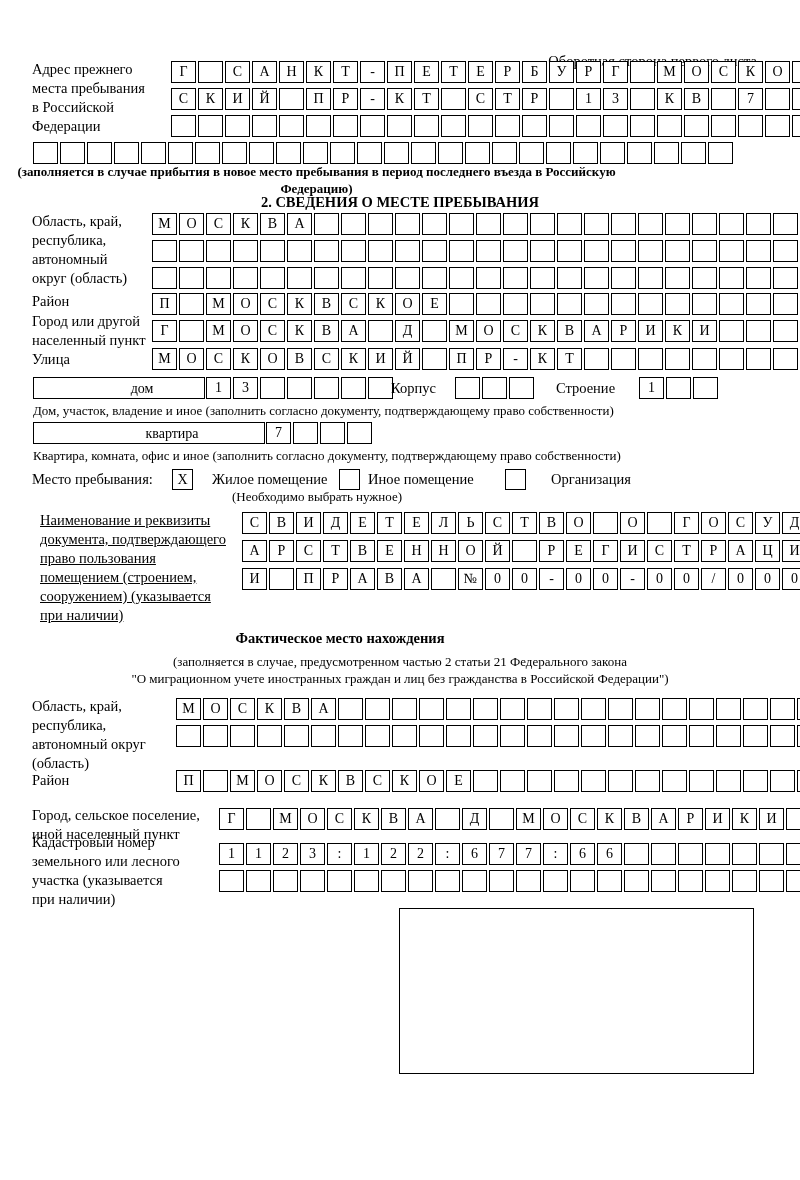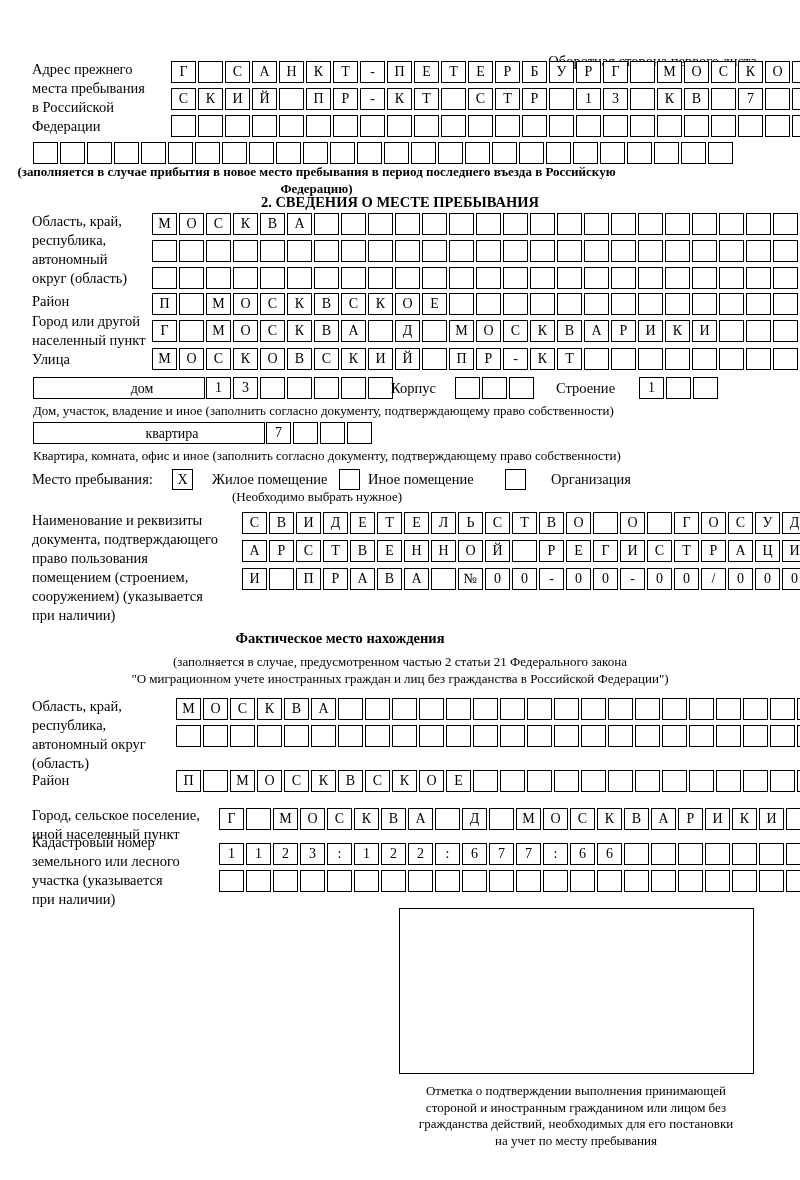--- a/index.html
+++ b/index.html
@@ -434,21 +434,21 @@
 
   <div class="abs inline-label" style="left:32px; top:468px;">Место пребывания:</div>
   <div class="abs checkbox" style="left:172px; top:469px;">X</div>
   <div class="abs inline-label" style="left:200px; top:468px;margin-left:12px;">Жилое помещение</div>
   <div class="abs checkbox" style="left:339px; top:469px;"></div>
   <div class="abs inline-label" style="left:368px; top:468px;">Иное помещение</div>
   <div class="abs checkbox" style="left:505px; top:469px;"></div>
   <div class="abs inline-label" style="left:551px; top:468px;">Организация</div>
   <div class="abs lbl-sm" style="left:232px; top:488px;">(Необходимо выбрать нужное)</div>
 
-  <div class="abs lbl" style="left:32px; top:511px;">
+  <div class="abs lbl" style="left:40px; top:511px;text-decoration:underline;">
     <div>Наименование и реквизиты</div>
     <div>документа, подтверждающего</div>
     <div>право пользования</div>
     <div>помещением (строением,</div>
     <div>сооружением) (указывается</div>
     <div>при наличии)</div>
   </div>
 
   <div class="abs grid" style="left:242px; top:512px;">
     <div class="cell">С</div>
@@ -693,20 +693,14 @@
     <div class="cell"></div>
     <div class="cell"></div>
     <div class="cell"></div>
     <div class="cell"></div>
     <div class="cell"></div>
     <div class="cell"></div>
     <div class="cell"></div>
   </div>
 
   <div class="abs bigbox" style="left:399px; top:908px; width:355px; height:166px;"></div>
-  <div class="abs note" style="left:380px; top:1083px; width:392px;">
-    <div>Отметка о подтверждении выполнения принимающей</div>
-    <div>стороной и иностранным гражданином или лицом без</div>
-    <div>гражданства действий, необходимых для его постановки</div>
-    <div>на учет по месту пребывания</div>
-  </div>
 
 </div>
 
 </body></html>

